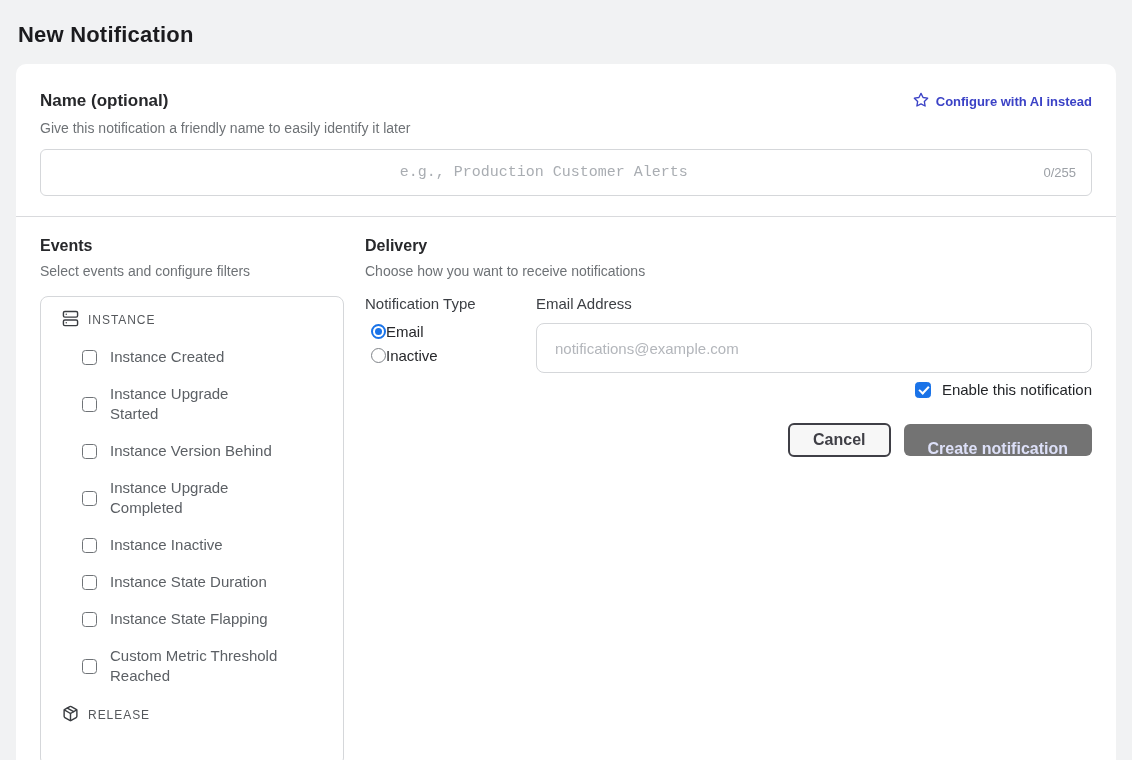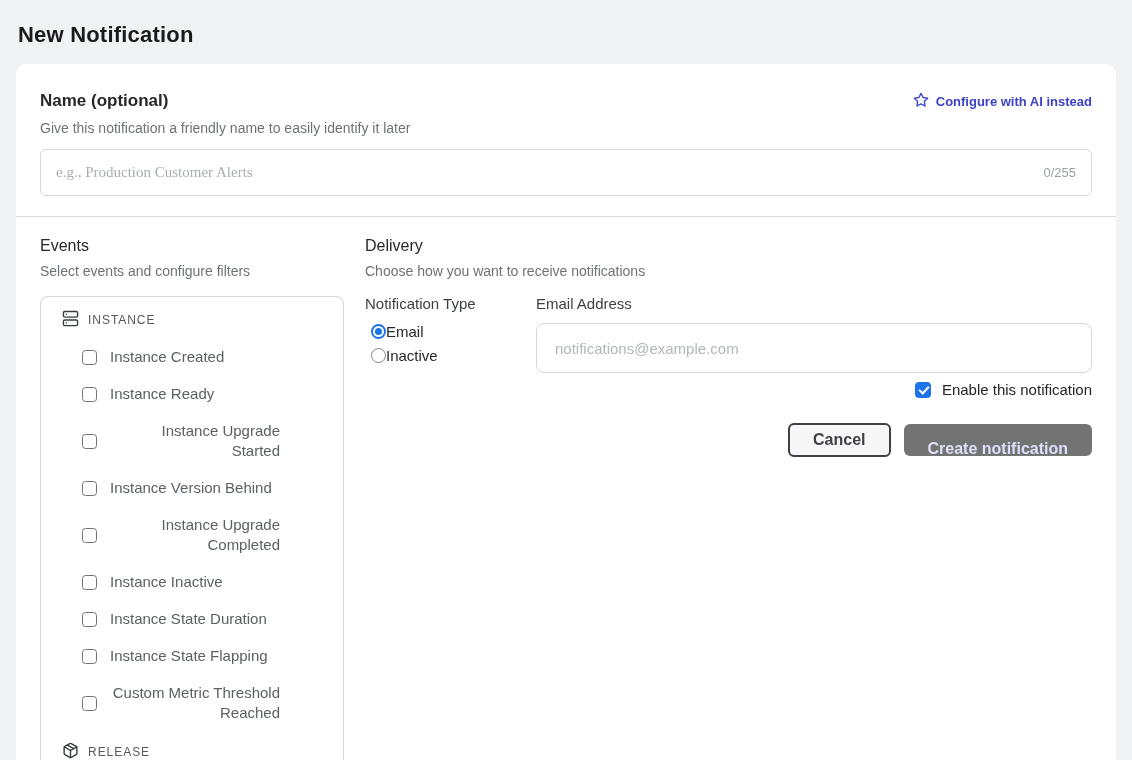--- a/index.html
+++ b/index.html
@@ -55,39 +55,40 @@
     border-radius: 6px;
     display: flex;
     align-items: center;
     padding: 0 15px;
     background: #fff;
   }
   .text-input-wrap input {
     flex: 1;
     border: none;
     outline: none;
-    font-family: Liberation Serif, serif;
+    font-family: Liberation Mono, monospace;
     font-size: 15px;
     color: #8b5cf6;
     background: transparent;
+    text-align: center;
   }
   .text-input-wrap input::placeholder { color: #a9adb2; }
   .char-counter {
     font-size: 13px;
     color: #9ca0a6;
     margin-left: 12px;
     white-space: nowrap;
   }
   .divider {
     margin: 20px -24px 0 -24px;
     border-top: 1px solid #d9dadd;
   }
   .columns { display: flex; padding-top: 20px; }
   .events-col { width: 304px; flex: none; margin-right: 21px; }
-  .col-heading { font-size: 16px; font-weight: 400; color: #27282b; }
+  .col-heading { font-size: 16px; font-weight: 700; color: #27282b; }
   .col-desc { margin-top: 8px; font-size: 14px; color: #6e7276; }
   .events-box {
     margin-top: 17px;
     border: 1px solid #d5d7da;
     border-radius: 8px;
     padding: 13px 14px 20px 14px;
     min-height: 470px;
   }
   .group-header {
     display: flex;
@@ -100,21 +101,20 @@
     color: #55585c;
   }
   .group-header.release { margin-top: 19px; }
   .event-row {
     margin-top: 17px;
     padding-left: 27px;
     display: flex;
     align-items: center;
     gap: 13px;
     cursor: pointer;
-    text-align: right;
   }
   .checkbox {
     width: 15px;
     height: 15px;
     flex: none;
     border: 1.5px solid #6f7377;
     border-radius: 3.5px;
     background: #fff;
     position: relative;
     cursor: pointer;
@@ -278,24 +278,20 @@
                   <line x1="6" y1="6" x2="6.01" y2="6"></line>
                   <line x1="6" y1="18" x2="6.01" y2="18"></line>
                 </svg>
             </span>
             <span>INSTANCE</span>
           </div>
 
           <label class="event-row">
             <span class="checkbox"></span>
             <span class="event-label">Instance Created</span>
-          </label>
-          <label class="event-row">
-            <span class="checkbox"></span>
-            <span class="event-label">Instance Ready</span>
           </label>
           <label class="event-row">
             <span class="checkbox"></span>
             <span class="event-label">Instance Upgrade Started</span>
           </label>
           <label class="event-row">
             <span class="checkbox"></span>
             <span class="event-label">Instance Version Behind</span>
           </label>
           <label class="event-row">

